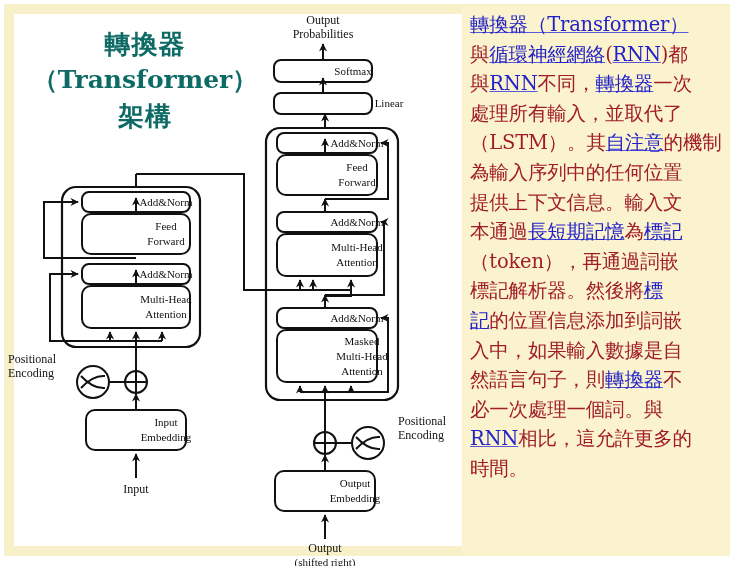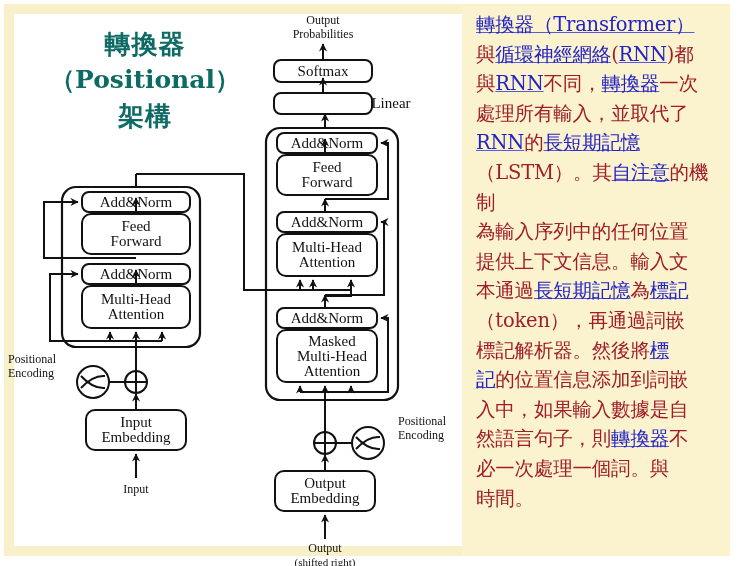--- a/index.html
+++ b/index.html
@@ -19,21 +19,21 @@
   
   #white-inner{
     position:absolute;left:14px;top:14px;width:448px;height:532px;
     background:#ffffff;
   }
   
   #text-panel{
     position:absolute;left:462px;top:6px;width:268px;height:550px;
     background:#fbf3cd;
     box-sizing:border-box;
-    padding:4px 4px 0 14px;
+    padding:4px 4px 0 8px;
   }
   #text-panel .tp-inner{
     font-family:"DejaVu Serif",serif;
     font-size:19.5px;
     line-height:29.6px;
     color:#a01c2a;
     letter-spacing:-0.2px;
     text-align:left;
   }
   #text-panel .lnk{
@@ -68,36 +68,37 @@
     line-height:13.5px;
     font-size:12px;
     white-space:nowrap;
   }
   .boxlbl{
     position:absolute;
     font-family:"Liberation Serif","DejaVu Serif",serif;
     color:#111;
     text-align:right;
     line-height:15px;
-    font-size:15px;
+    font-size:11px;
     display:flex;align-items:center;justify-content:center;
     pointer-events:none;
+    margin-left:30px;
   }
 </style>
 </head>
 <body>
 
 <div id="slide">
 
   <div id="frame"></div>
   <div id="white-inner"></div>
 
   <div id="title">
     <div>轉換器</div>
-    <div class="ten">（Positional）</div>
+    <div class="ten">（Transformer）</div>
     <div>架構</div>
   </div>
 
   <div id="diagram">
     <svg width="462" height="566" viewBox="0 0 462 566" xmlns="http://www.w3.org/2000/svg">
       <defs>
         <marker id="ah" markerWidth="9" markerHeight="9" refX="7.6" refY="4.5" orient="auto" markerUnits="userSpaceOnUse">
           <path d="M0,0.4 L8.4,4.5 L0,8.6 L2.6,4.5 Z" fill="#111"></path>
         </marker>
       </defs>
@@ -187,21 +188,21 @@
         <path d="M323,93 L323,78" marker-end="url(#ah)" stroke-width="2"></path>
         <path d="M323,60 L323,44" marker-end="url(#ah)" stroke-width="2"></path>
       </g>
     </svg>
 
     <div class="lbl" style="left:263px;top:14px;width:120px;">
       <div>Output</div>
       <div>Probabilities</div>
     </div>
     <div class="boxlbl" style="left:274px;top:60px;width:98px;height:22px;">Softmax</div>
-    <div class="boxlbl" style="left:292px;top:93px;width:118px;height:21px;padding-left:40px;">Linear</div>
+    <div class="boxlbl" style="left:260px;top:93px;width:118px;height:21px;padding-left:40px;">Linear</div>
 
     <div class="boxlbl" style="left:82px;top:192px;width:108px;height:20px;">Add&amp;Norm</div>
     <div class="boxlbl" style="left:82px;top:214px;width:108px;height:40px;flex-direction:column;">
       <span>Feed</span>
       <span>Forward</span>
     </div>
     <div class="boxlbl" style="left:82px;top:264px;width:108px;height:20px;">Add&amp;Norm</div>
     <div class="boxlbl" style="left:82px;top:286px;width:108px;height:42px;flex-direction:column;">
       <span>Multi-Head</span>
       <span>Attention</span>
@@ -249,28 +250,28 @@
       <div style="font-size:11px;">(shifted right)</div>
     </div>
   </div>
 
   <div id="text-panel">
     <div class="tp-inner" id="tp-inner">
         <div><span class="lnk">轉換器（Transformer）</span></div>
         <div><span class="pl">與</span><span class="lnk">循環神經網絡</span><span class="pl">(</span><span class="lnk">RNN</span><span class="pl">)都</span></div>
         <div><span class="pl">與</span><span class="lnk">RNN</span><span class="pl">不同，</span><span class="lnk">轉換器</span><span class="pl">一次</span></div>
         <div><span class="pl">處理所有輸入，並取代了</span></div>
-        <div><span class="lnk">RNN</span><span class="pl">的</span><span class="lnk">長短期記憶</span></div>
         <div><span class="pl">（LSTM）。其</span><span class="lnk">自注意</span><span class="pl">的機制</span></div>
         <div><span class="pl">為輸入序列中的任何位置</span></div>
         <div><span class="pl">提供上下文信息。輸入文</span></div>
         <div><span class="pl">本通過</span><span class="lnk">長短期記憶</span><span class="pl">為</span><span class="lnk">標記</span></div>
         <div><span class="pl">（token），再通過詞嵌</span></div>
         <div><span class="pl">標記解析器。然後將</span><span class="lnk">標</span></div>
         <div><span class="lnk">記</span><span class="pl">的位置信息添加到詞嵌</span></div>
         <div><span class="pl">入中，如果輸入數據是自</span></div>
         <div><span class="pl">然語言句子，則</span><span class="lnk">轉換器</span><span class="pl">不</span></div>
         <div><span class="pl">必一次處理一個詞。與</span></div>
+        <div><span class="lnk">RNN</span><span class="pl">相比，這允許更多的</span></div>
         <div><span class="pl">時間。</span></div>
       </div>
   </div>
 
 </div>
 
 </body></html>

